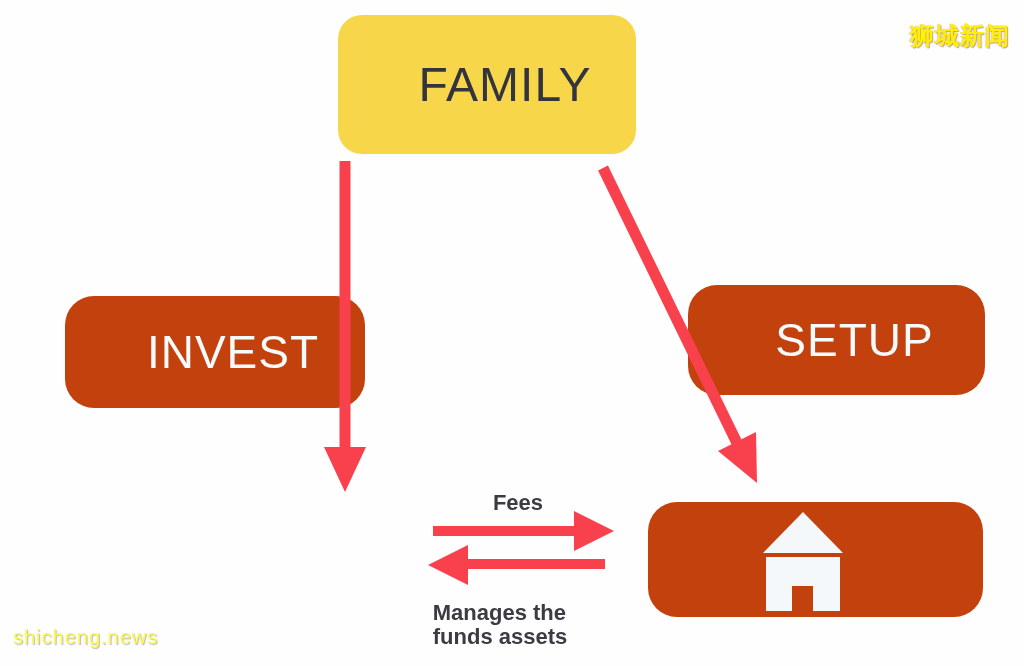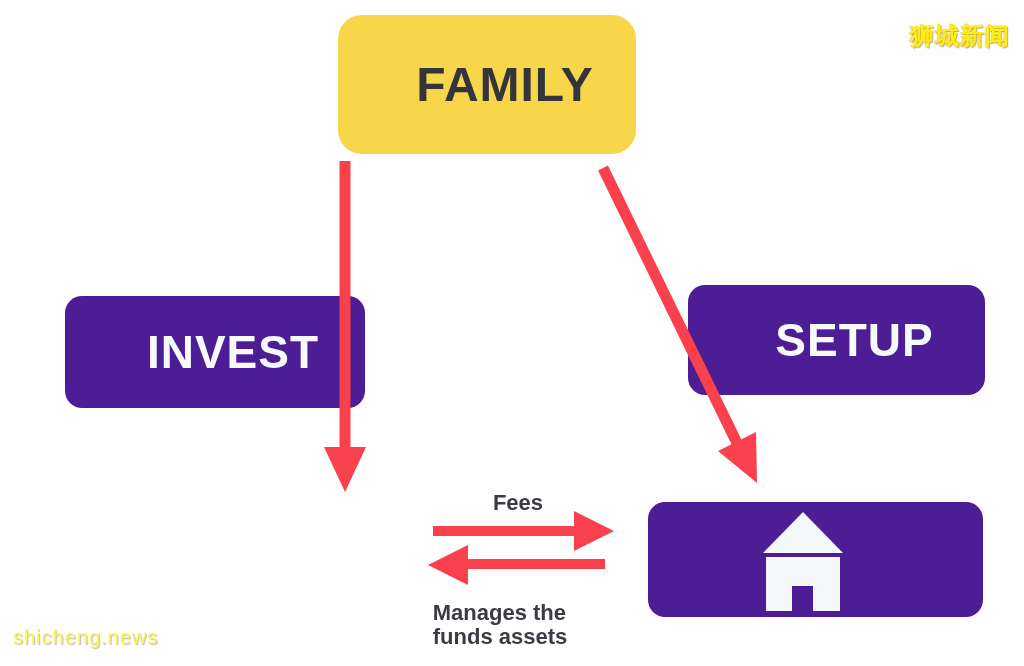--- a/index.html
+++ b/index.html
@@ -3,28 +3,28 @@
 <meta charset="utf-8">
 <style>
   html,body { margin:0; padding:0; background:#e8e8e8; }
   .canvas {
     position:relative; width:1024px; height:666px; margin:0 auto;
     background:#fefefe; overflow:hidden;
     font-family:"Liberation Sans", sans-serif;
   }
   .node {
     position:absolute; display:flex; align-items:center; justify-content:center;
-    font-weight:bold; text-align:center; box-sizing:border-box;padding-left:36px;
+    font-weight:normal; text-align:center; box-sizing:border-box;padding-left:36px;
   }
   .node-family {
     left:338px; top:15px; width:298px; height:139px;
     background:#f8d64a; color:#34343c; font-size:48px; border-radius:24px;
     letter-spacing:1px;
   }
-  .node-blue { background:#4c1d95; color:#f6fafb; border-radius:17px; }
+  .node-blue { background:#c2410c; color:#f6fafb; border-radius:29px; }
   .node-invest { left:65px;  top:296px; width:300px; height:112px; font-size:46px; letter-spacing:1px; }
   .node-setup  { left:688px; top:285px; width:297px; height:110px; font-size:46px; letter-spacing:1px; }
   .node-fund   { left:58px;  top:502px; width:332px; height:93px;  font-size:34px; }
   .node-manager{ left:648px; top:502px; width:335px; height:115px; }
   .house-svg { position:absolute; left:115px; top:10px; }
 
   .arrows-layer { position:absolute; left:0; top:0; pointer-events:none; }
 
   .edge-label {
     position:absolute; transform:translate(-50%,-50%);

